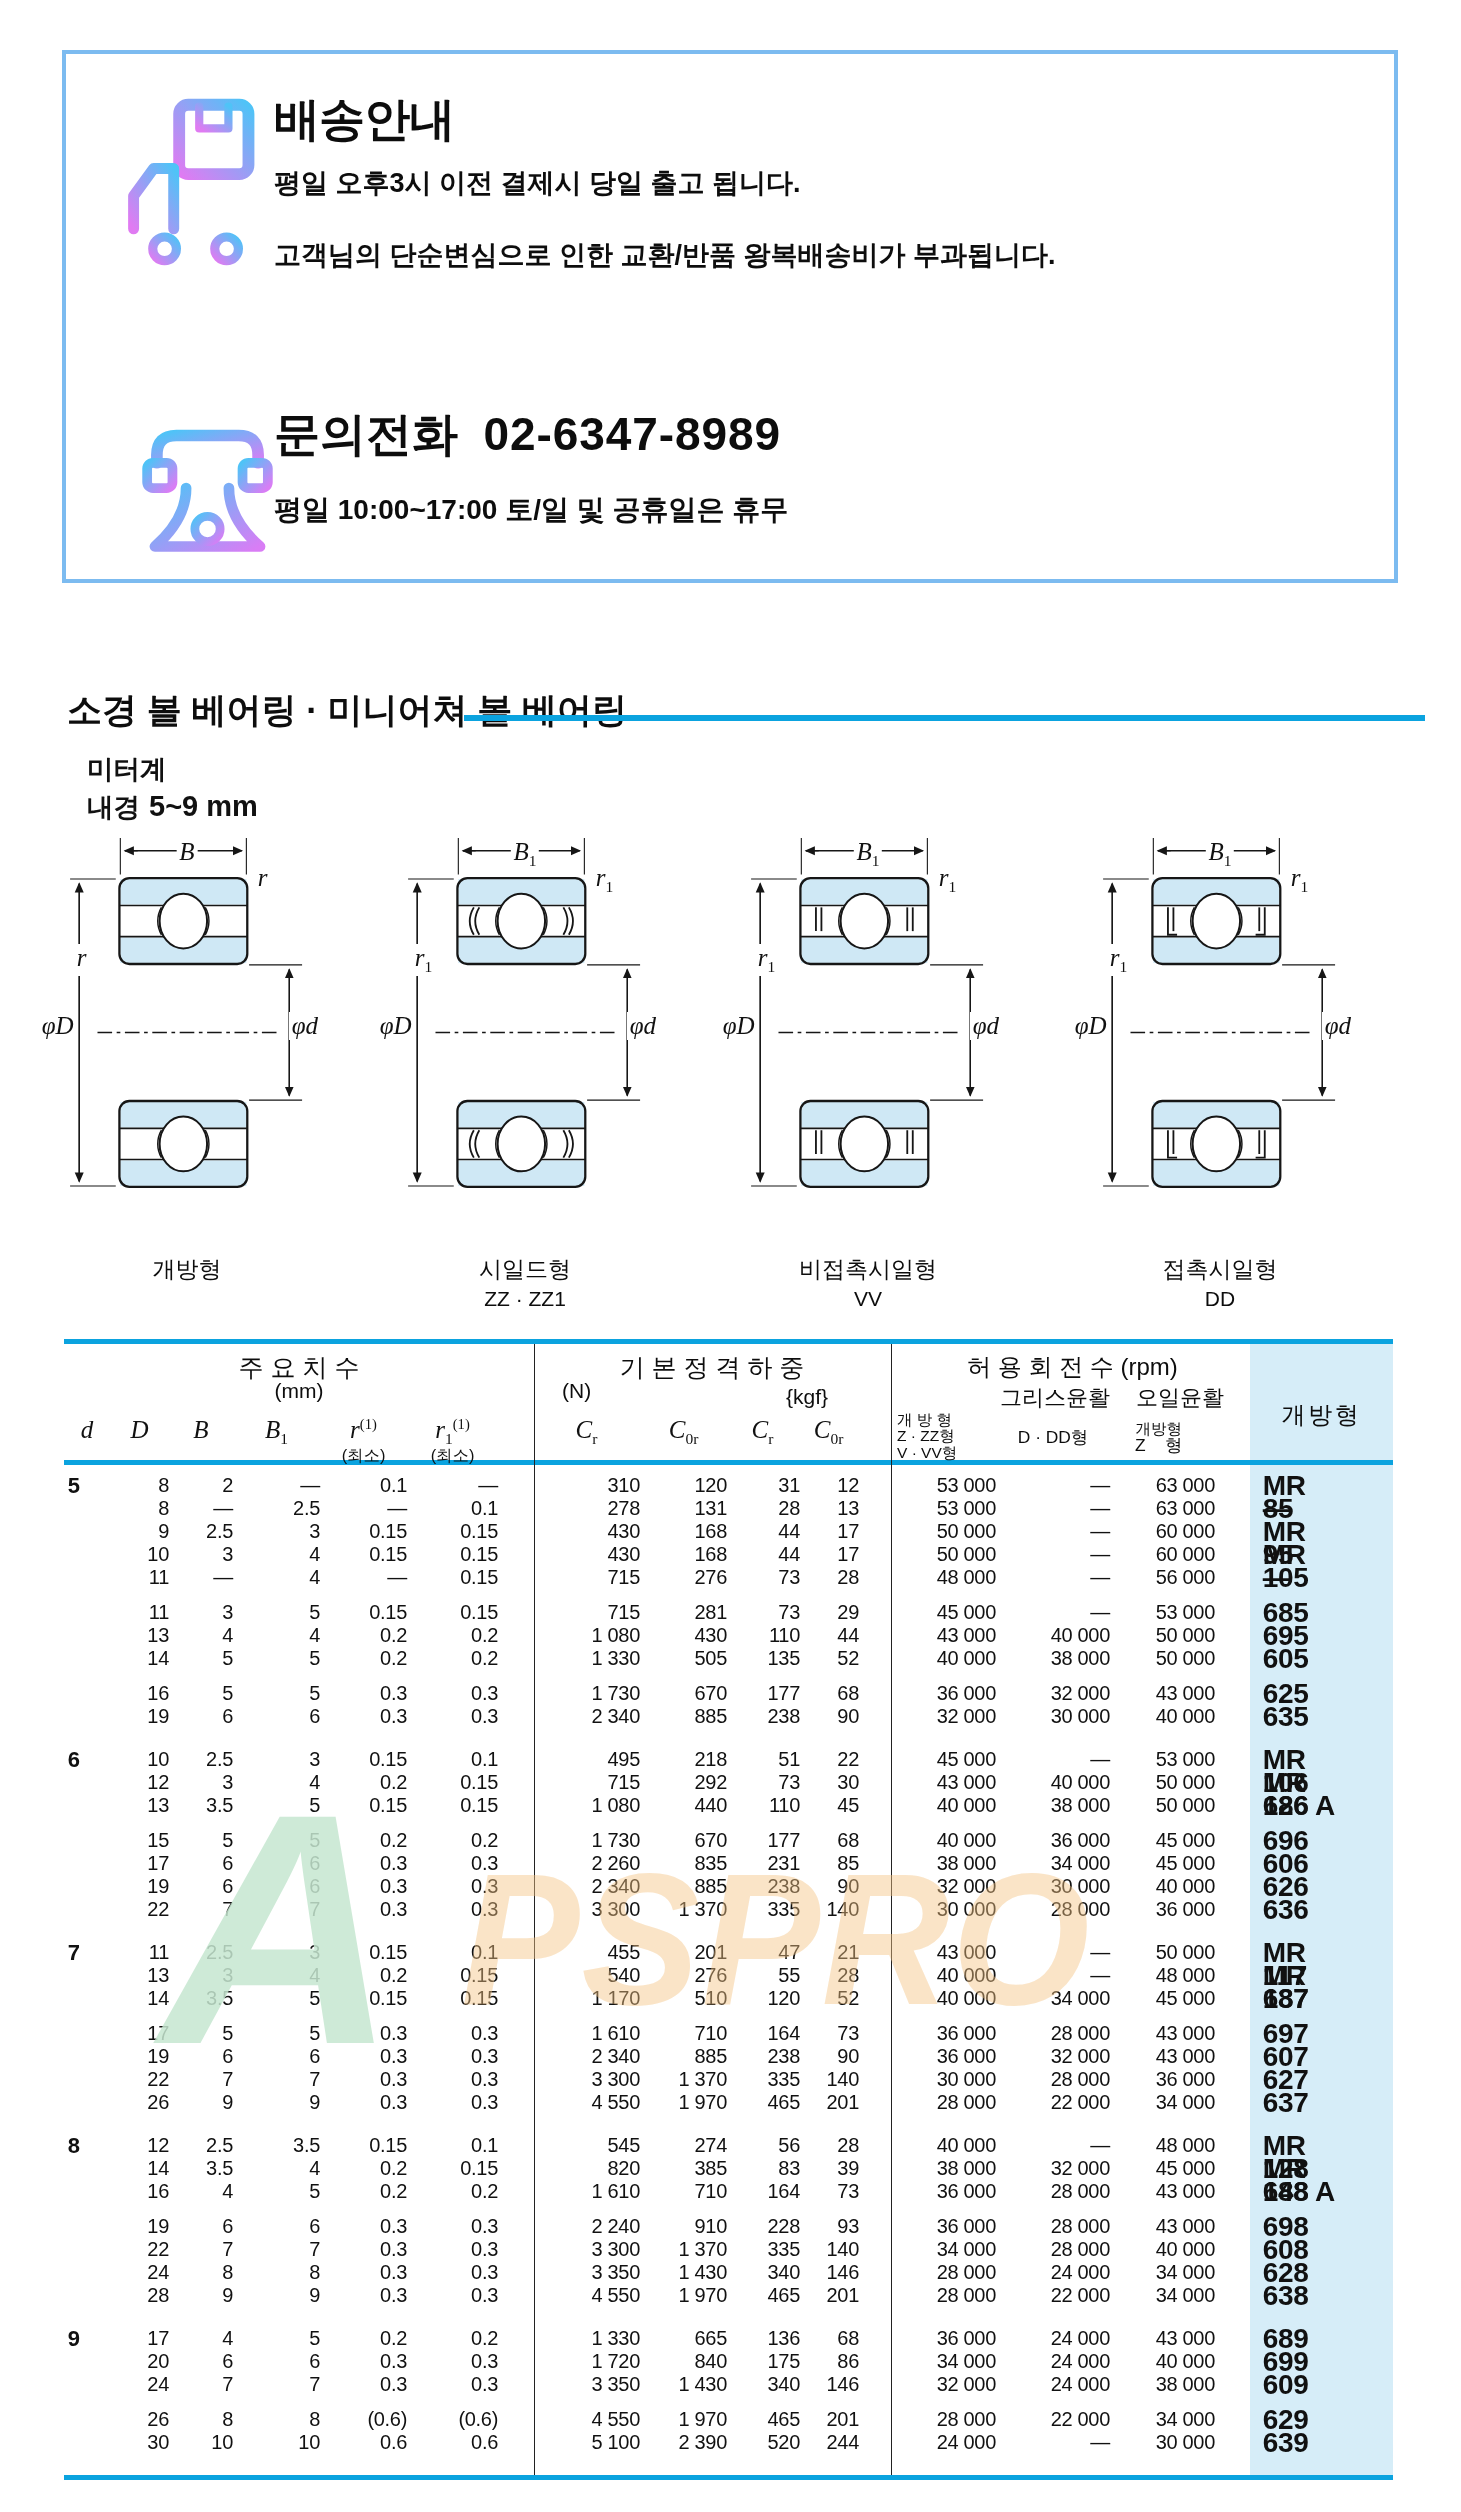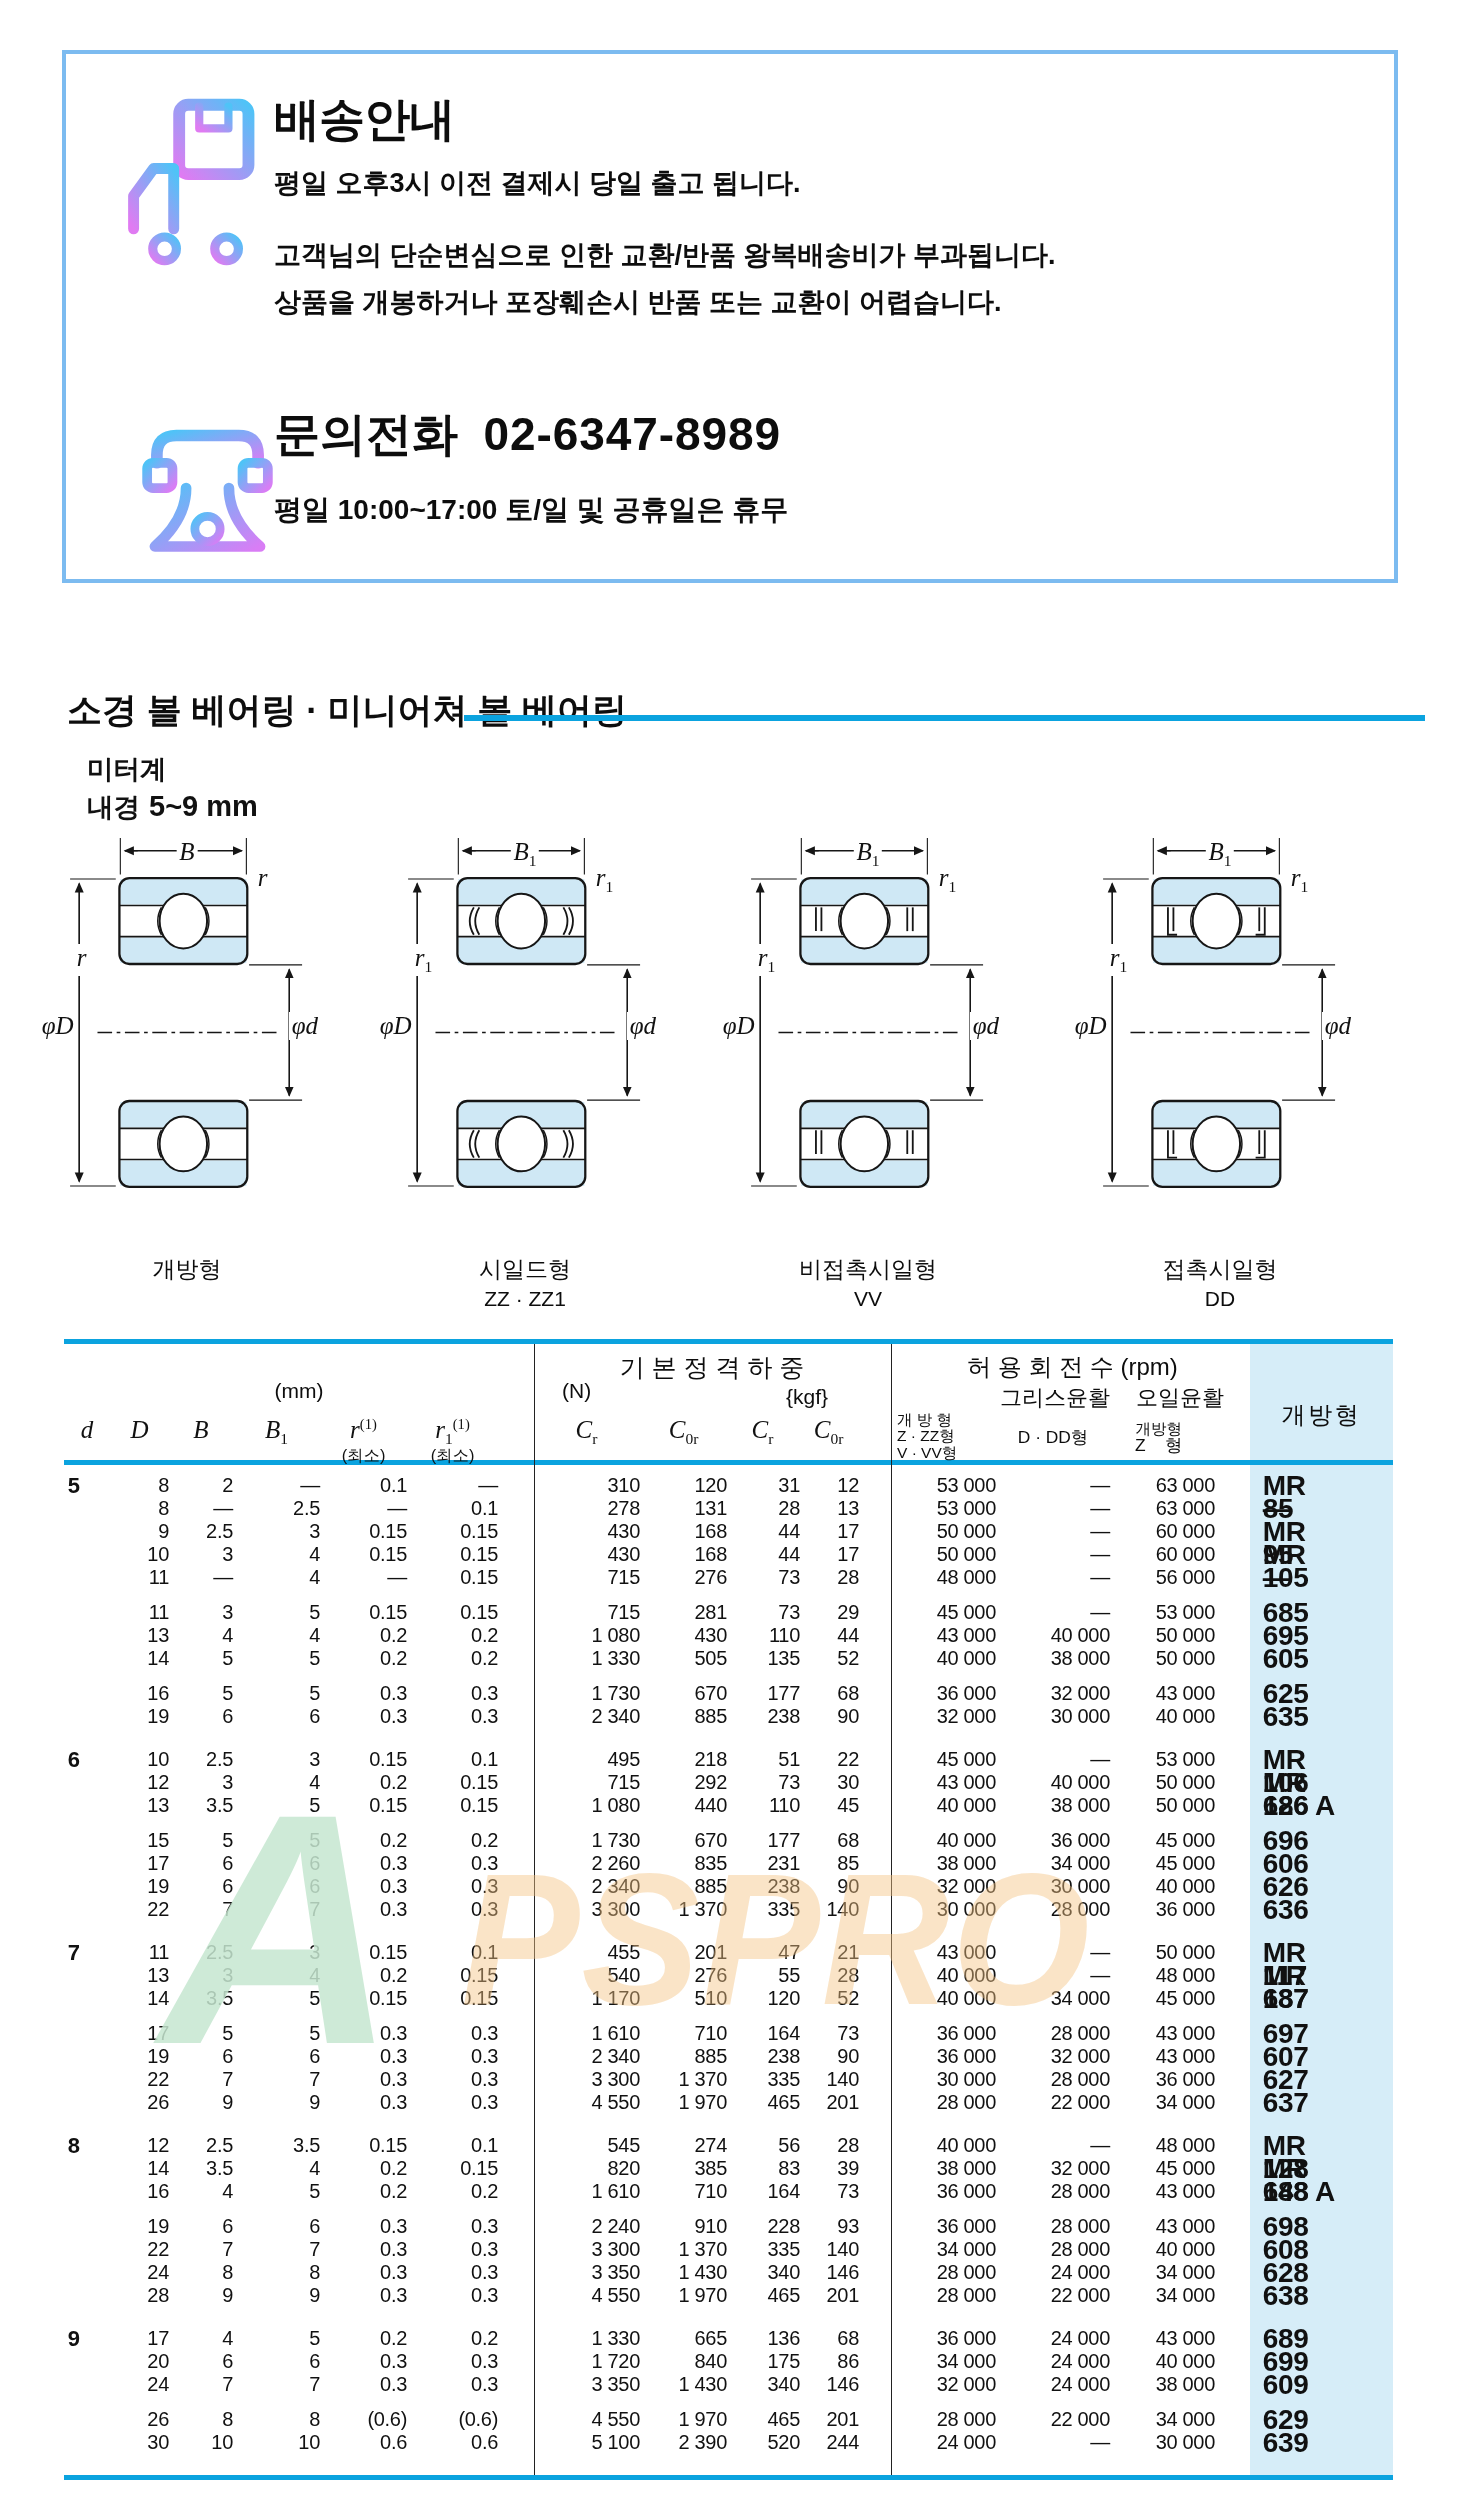--- a/index.html
+++ b/index.html
@@ -124,21 +124,20 @@
         <path d="M88,14 V38 H120 V14" stroke-width="9"></path>
         <path d="M16,148 V112 L38,82 H60 V148" stroke-width="12"></path>
         <path d="M60,146 H152" stroke-width="12"></path>
         <circle cx="50" cy="170" r="13" stroke-width="10"></circle>
         <circle cx="118" cy="170" r="13" stroke-width="10"></circle>
       </g>
     </svg>
     <div class="ship-title">배송안내</div>
     <div class="ship-line l1">평일 오후3시 이전 결제시 당일 출고 됩니다.</div>
     <div class="ship-line l2">고객님의 단순변심으로 인한 교환/반품 왕복배송비가 부과됩니다.</div>
-    <div class="ship-line l3">상품을 개봉하거나 포장훼손시 반품 또는 교환이 어렵습니다.</div>
 
     <svg class="phone-icon" viewBox="0 0 140 150">
       <defs>
         <linearGradient id="gPhone" x1="0" y1="0" x2="1" y2="1">
           <stop offset="0" stop-color="#4fc3f7"></stop>
             <stop offset="1" stop-color="#d97df5"></stop>
         </linearGradient>
       </defs>
       <g fill="none" stroke="url(#gPhone)" stroke-linecap="round" stroke-linejoin="round">
         <path d="M18,46 V38 Q18,18 38,18 H102 Q122,18 122,38 V46" stroke-width="12"></path>
@@ -367,20 +366,21 @@
     </div>
 
   <div class="tbl">
     <div class="bluecol"></div>
     <div class="rule top"></div>
     <div class="rule mid"></div>
     <div class="rule bot"></div>
     <div class="vline v1"></div>
     <div class="vline v2"></div>
 
+    <div class="th h-dims">주 요 치 수</div>
     <div class="th h-mm">(mm)</div>
     <div class="th h-load">기 본 정 격 하 중</div>
     <div class="th h-n">(N)</div>
     <div class="th h-kgf">{kgf}</div>
     <div class="th h-speed">허 용 회 전 수 (rpm)</div>
     <div class="th h-grease">그리스윤활</div>
     <div class="th h-oil">오일윤활</div>
     <div class="th h-opencol">개방형</div>
 
     <div class="sym s-d"><span>d</span></div>

